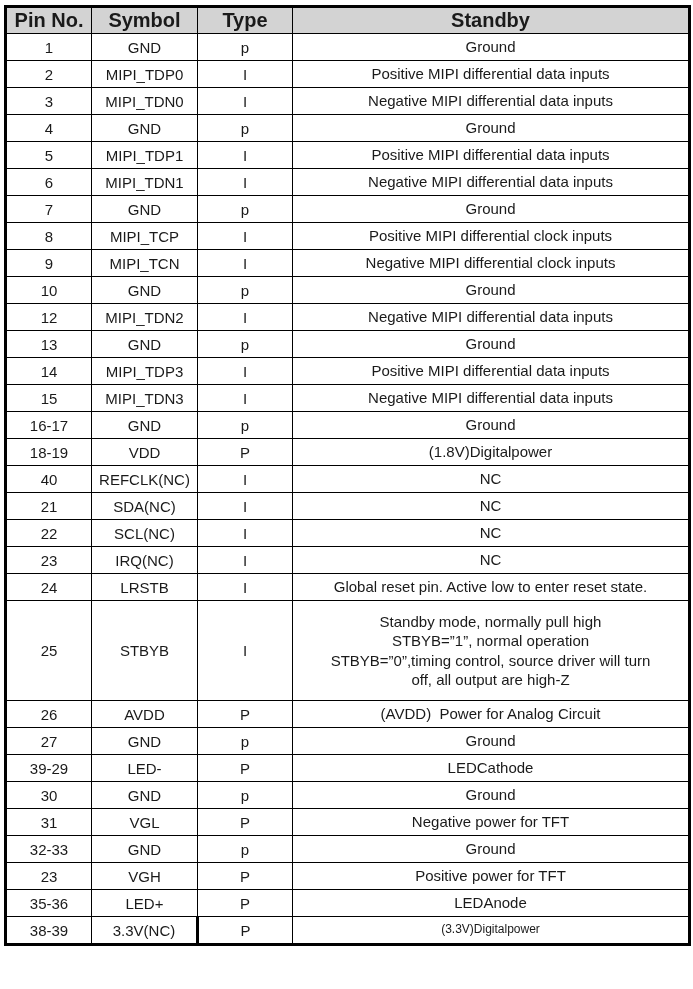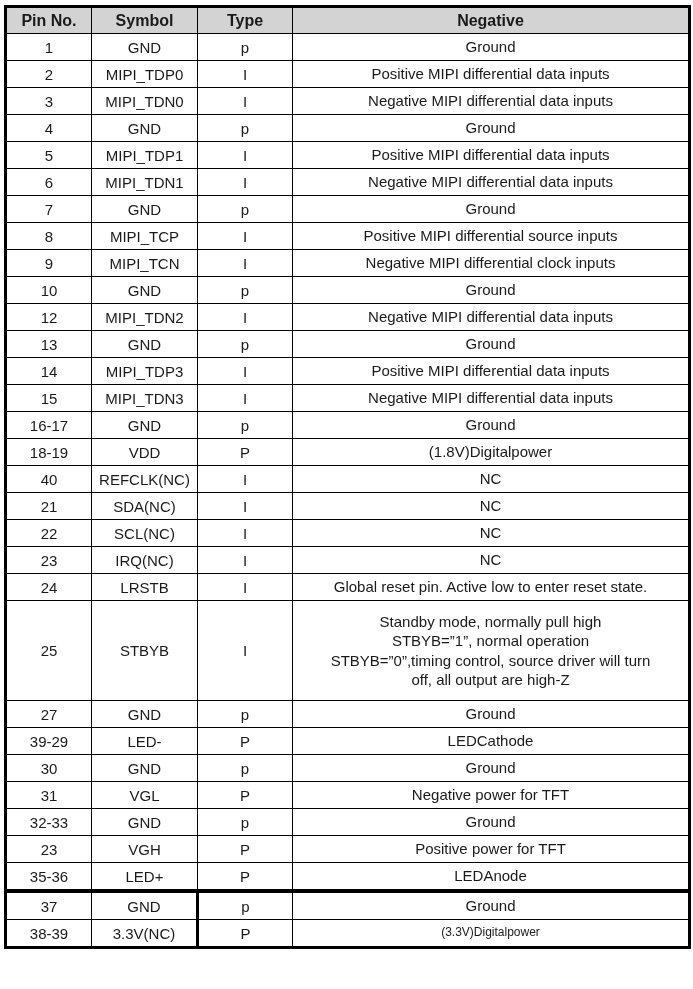--- a/index.html
+++ b/index.html
@@ -21,21 +21,21 @@
   }
   .pin-table th, .pin-table td {
     border: 1px solid #000;
     text-align: center;
     vertical-align: middle;
     padding: 1px 4px;
     overflow: hidden;
   }
   .pin-table th {
     background: var(--header-bg, #d3d3d3);
-    font-size: 16px;
+    font-size: 20px;
     font-weight: bold;
     height: 23px;
   }
   .pin-table td {
     font-size: 15px;
     height: 24px;
   }
   .pin-table td.fn { white-space: pre-wrap; line-height: 1.3; }
   tr.tall td { height: 97px; }
   
@@ -52,21 +52,21 @@
     <col style="width:86px">
     <col style="width:106px">
     <col style="width:95px">
     <col style="width:397px">
   </colgroup>
   <thead>
     <tr>
       <th>Pin No.</th>
       <th>Symbol</th>
       <th>Type</th>
-      <th>Negative</th>
+      <th>Standby</th>
     </tr>
   </thead>
   <tbody>
       <tr>
         <td>1</td>
         <td>GND</td>
         <td>p</td>
         <td class="fn">Ground</td>
       </tr>
       <tr>
@@ -102,21 +102,21 @@
       <tr>
         <td>7</td>
         <td>GND</td>
         <td>p</td>
         <td class="fn">Ground</td>
       </tr>
       <tr>
         <td>8</td>
         <td>MIPI_TCP</td>
         <td>I</td>
-        <td class="fn">Positive MIPI differential source inputs</td>
+        <td class="fn">Positive MIPI differential clock inputs</td>
       </tr>
       <tr>
         <td>9</td>
         <td>MIPI_TCN</td>
         <td>I</td>
         <td class="fn">Negative MIPI differential clock inputs</td>
       </tr>
       <tr>
         <td>10</td>
         <td>GND</td>
@@ -192,20 +192,26 @@
       <tr class="tall">
         <td>25</td>
         <td>STBYB</td>
         <td>I</td>
         <td class="fn">Standby mode, normally pull high
 STBYB=”1”, normal operation
 STBYB=”0”,timing control, source driver will turn
 off, all output are high-Z</td>
       </tr>
       <tr>
+        <td>26</td>
+        <td>AVDD</td>
+        <td>P</td>
+        <td class="fn">(AVDD)  Power for Analog Circuit</td>
+      </tr>
+      <tr>
         <td>27</td>
         <td>GND</td>
         <td>p</td>
         <td class="fn">Ground</td>
       </tr>
       <tr>
         <td>39-29</td>
         <td>LED-</td>
         <td>P</td>
         <td class="fn">LEDCathode</td>
@@ -232,26 +238,20 @@
         <td>23</td>
         <td>VGH</td>
         <td>P</td>
         <td class="fn">Positive power for TFT</td>
       </tr>
       <tr>
         <td>35-36</td>
         <td>LED+</td>
         <td>P</td>
         <td class="fn">LEDAnode</td>
-      </tr>
-      <tr class="section-break sec2">
-        <td>37</td>
-        <td>GND</td>
-        <td>p</td>
-        <td class="fn">Ground</td>
       </tr>
       <tr class="sec2">
         <td>38-39</td>
         <td>3.3V(NC)</td>
         <td>P</td>
         <td class="fn small">(3.3V)Digitalpower</td>
       </tr>
     </tbody>
 </table>
 

